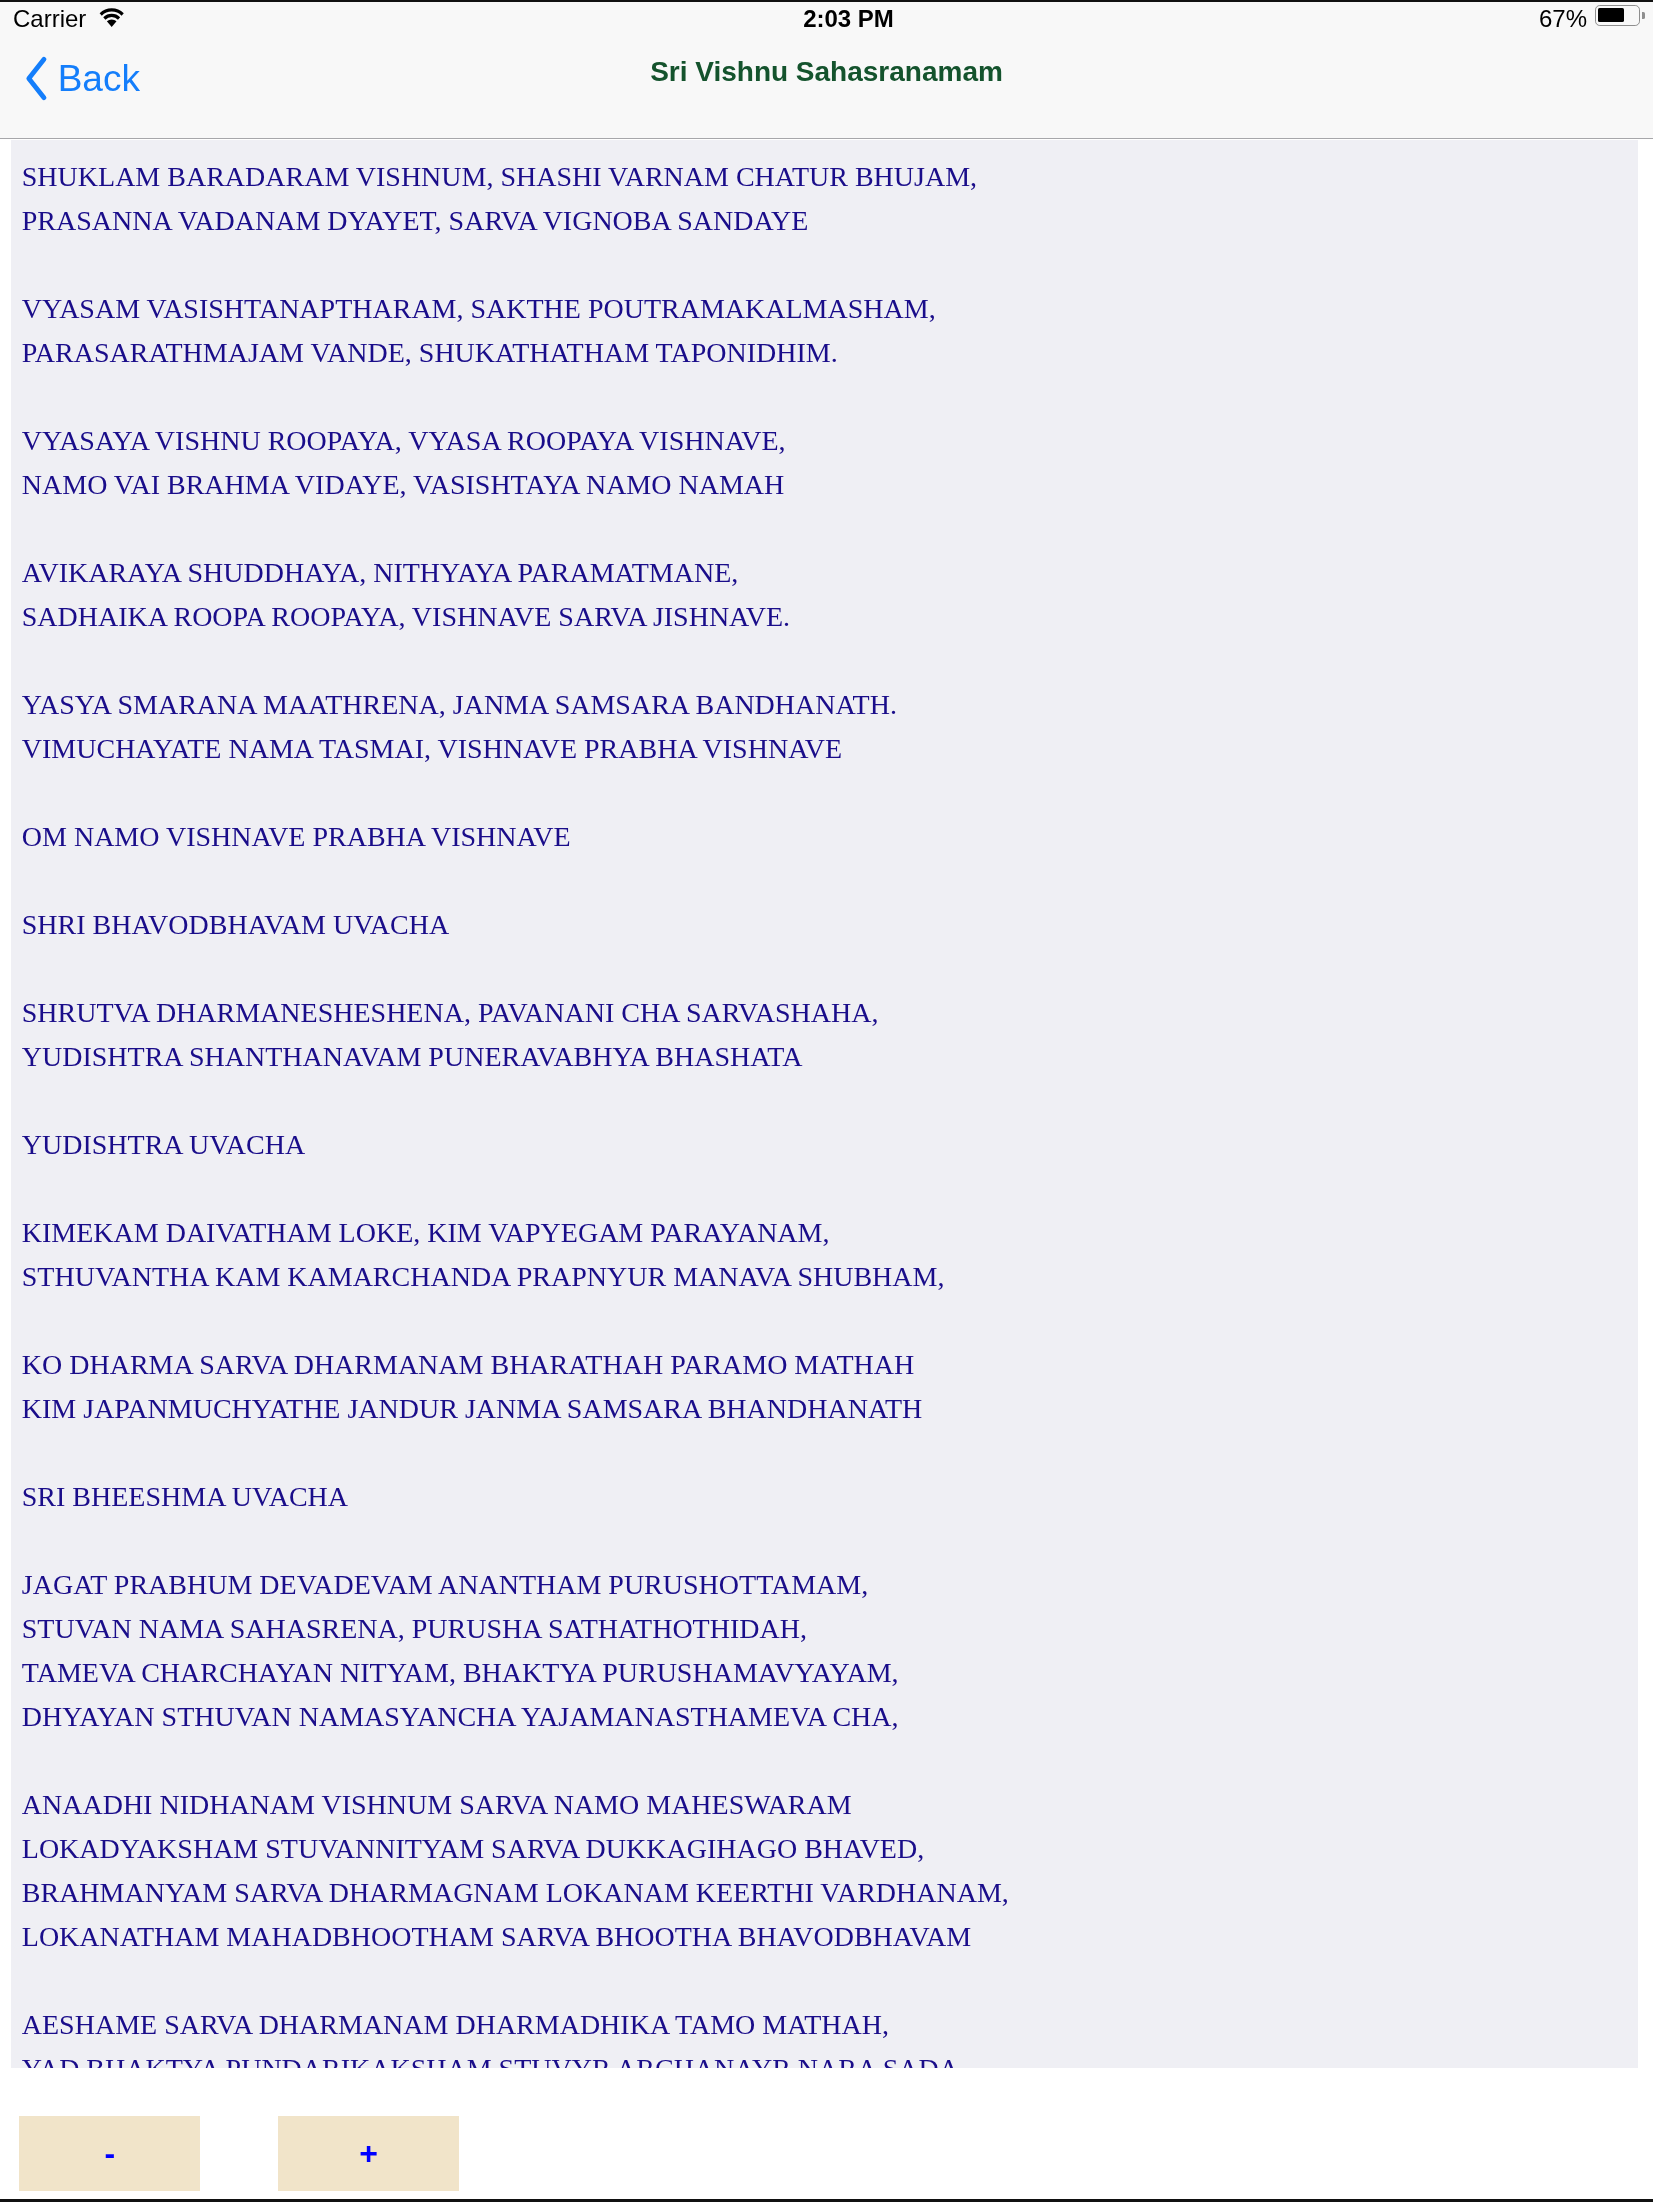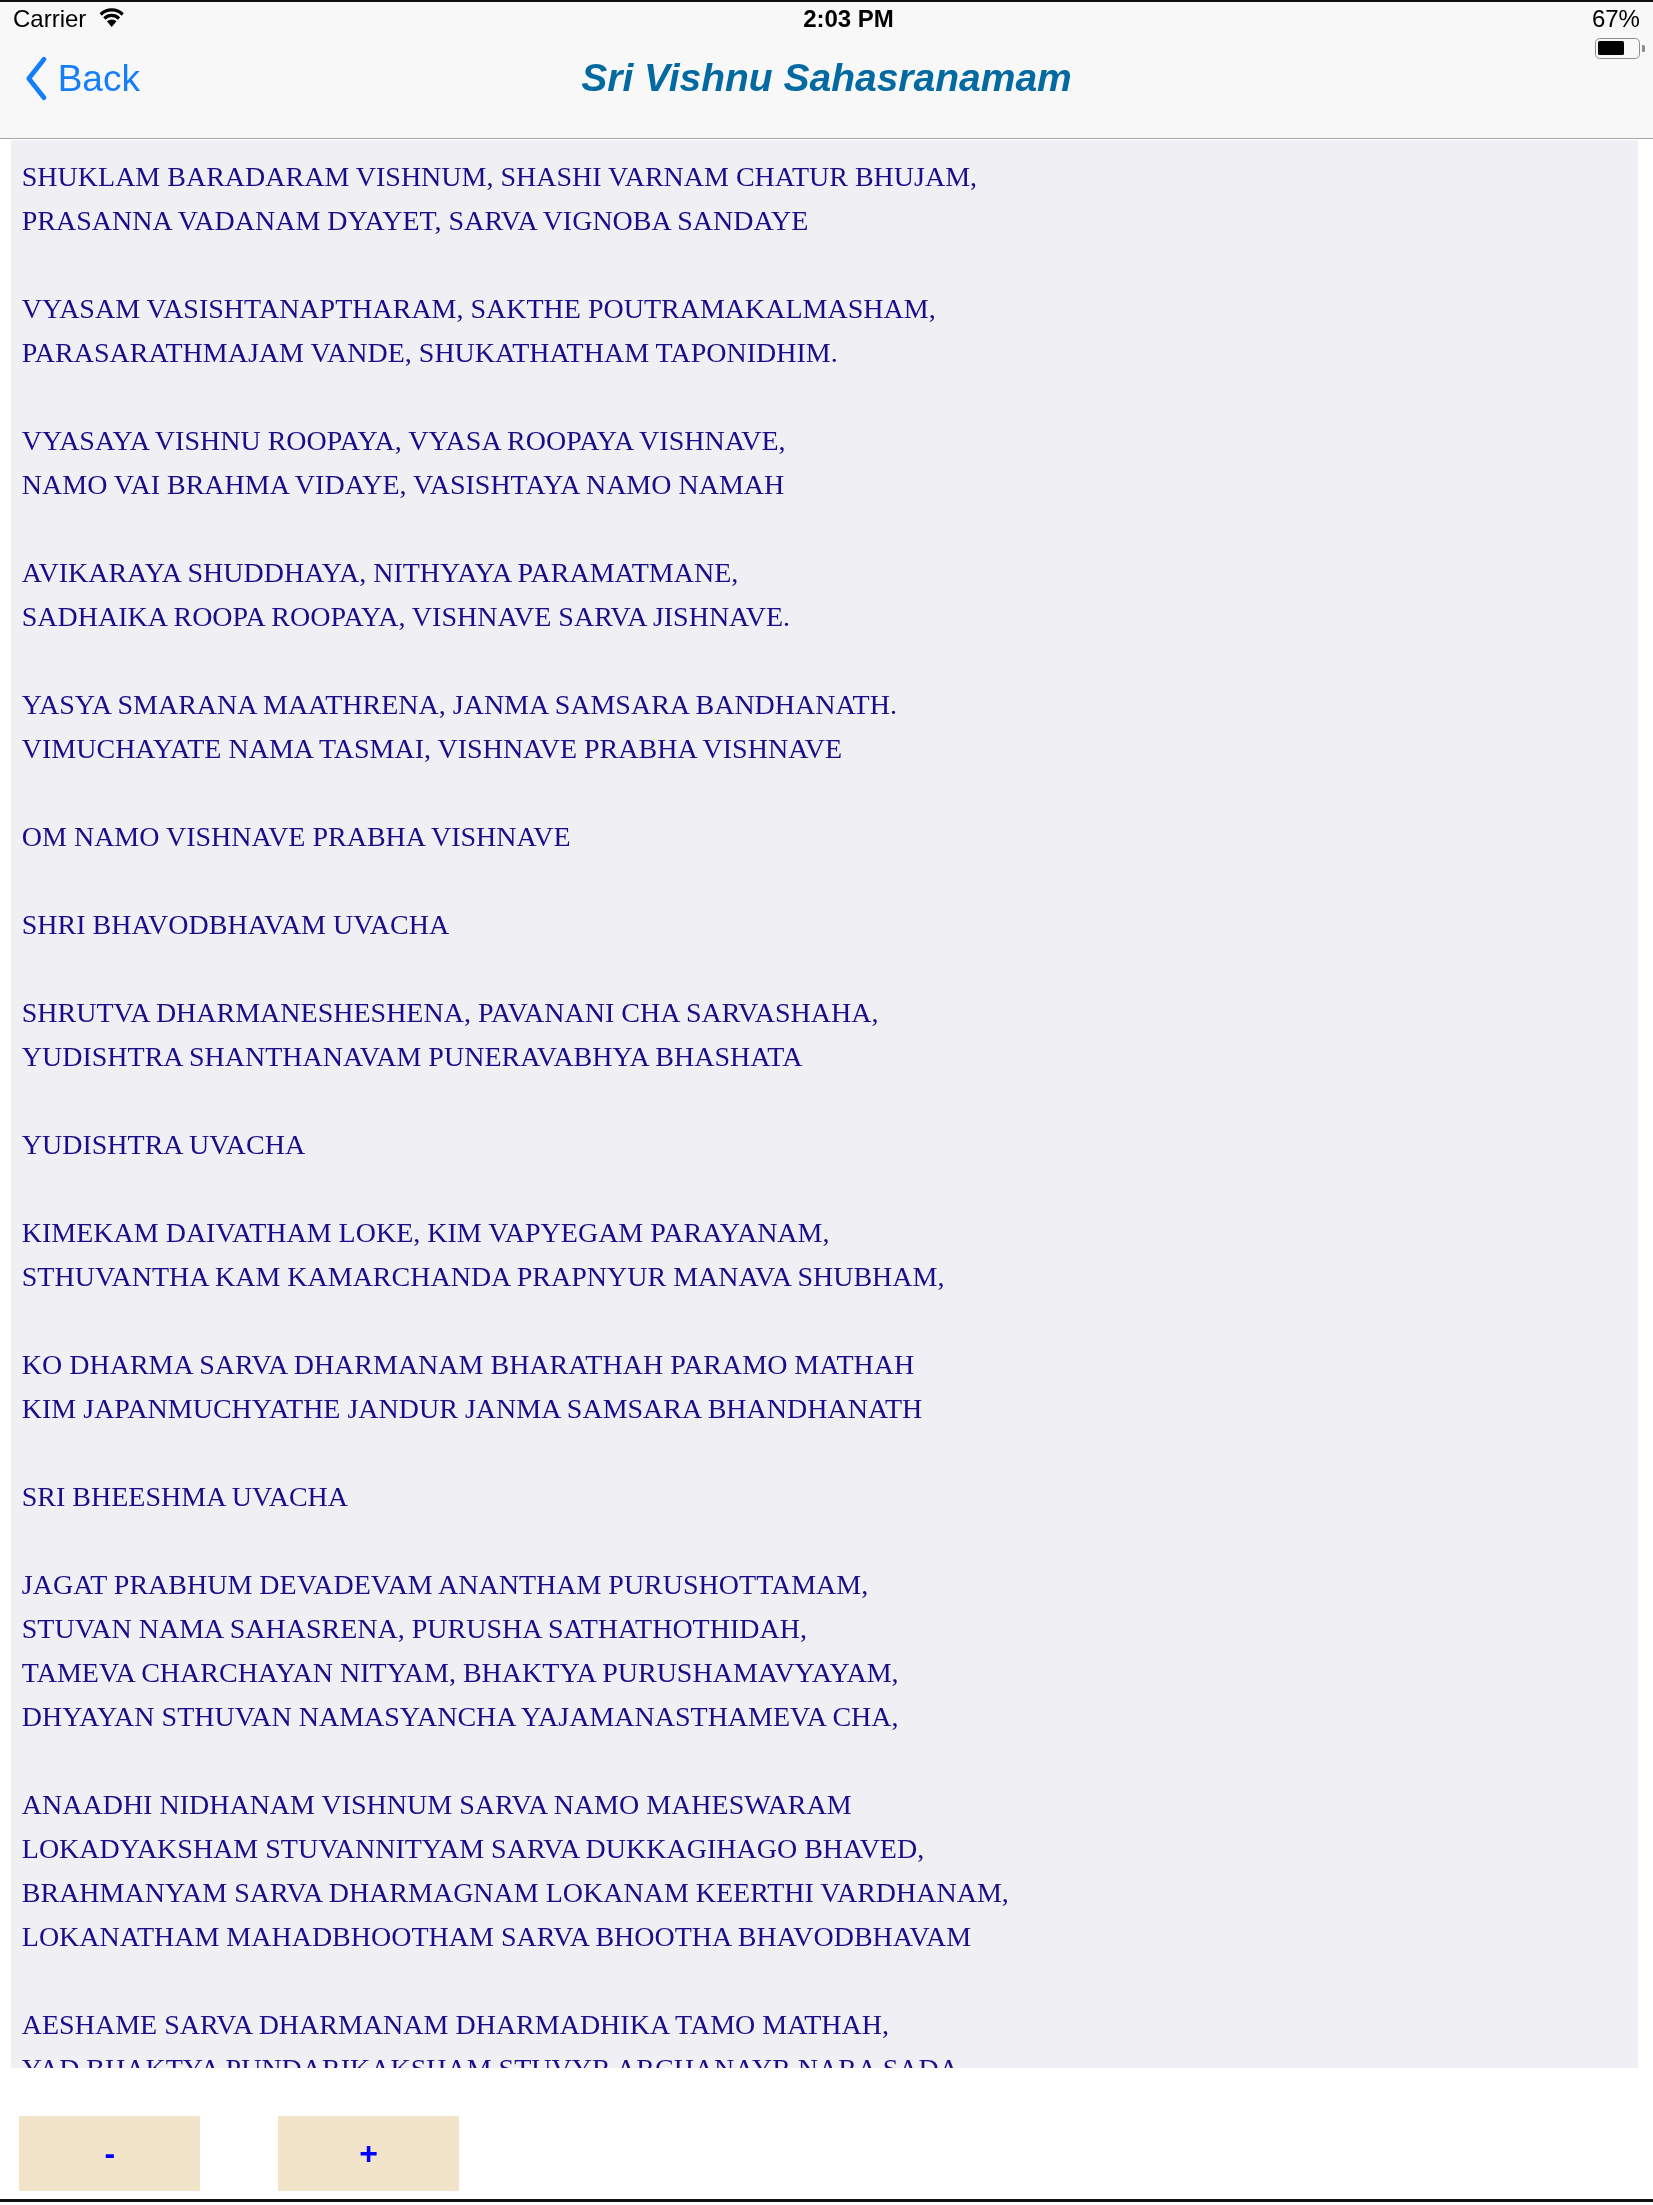--- a/index.html
+++ b/index.html
@@ -22,21 +22,21 @@
   }
   .status-left {
     position: absolute; left: 13px; top: 4.8px; display: flex; align-items: center; gap: 11.3px;
   }
   .status-time {
     position: absolute; left: 0; right: 0; top: 4.8px; text-align: center; font-weight: bold;
     font-size: 24px;
     margin-left: 44px;
   }
   .status-right {
-    position: absolute; right: 13px; top: 4.8px; display: flex; align-items: center; gap: 4.8px; flex-direction: column;
+    position: absolute; right: 13px; top: 4.8px; display: flex; align-items: flex-start; gap: 4.8px;
   }
   .battery {
     position: relative; width: 45px; height: 21px; border: 1.6px solid #8e8e8e; border-radius: 4.8px;
     margin-left: 3.2px;
   }
   .battery-fill {
     position: absolute; left: 2.4px; top: 2.4px; bottom: 2.4px; width: 60%; background: #000; border-radius: 1.6px;
   }
   .battery-nub {
     position: absolute; right: -5.7px; top: 6.5px; width: 3.2px; height: 6.5px; background: #8e8e8e; border-radius: 0 1.6px 1.6px 0;
@@ -46,21 +46,21 @@
     position: absolute; left: 0; top: 32px; width: 1653px; height: 107px;
   }
   .back-button {
     position: absolute; left: 24px; top: 18px; height: 57px;
     display: flex; align-items: center; gap: 9.7px;
     color: #147efb; font-size: 37px; cursor: pointer;
   }
   .back-chevron { width: 24px; height: 47px; display: block; }
   .nav-title {
     position: absolute; left: 0; right: 0; top: 24px; text-align: center;
-    font-size: 39px; font-weight: bold; color: #0369a1; font-style: italic;
+    font-size: 28px; font-weight: bold; color: #14532d;
   }
 
   
   .text-view {
     position: absolute; left: 11.3px; top: 140px; width: 1627px; height: 1928px;
     background: #efeff4; overflow: hidden;
     padding: 14.5px 0 0 10.5px;
   }
   .verse {
     font-family: "Liberation Serif", "DejaVu Serif", serif;

